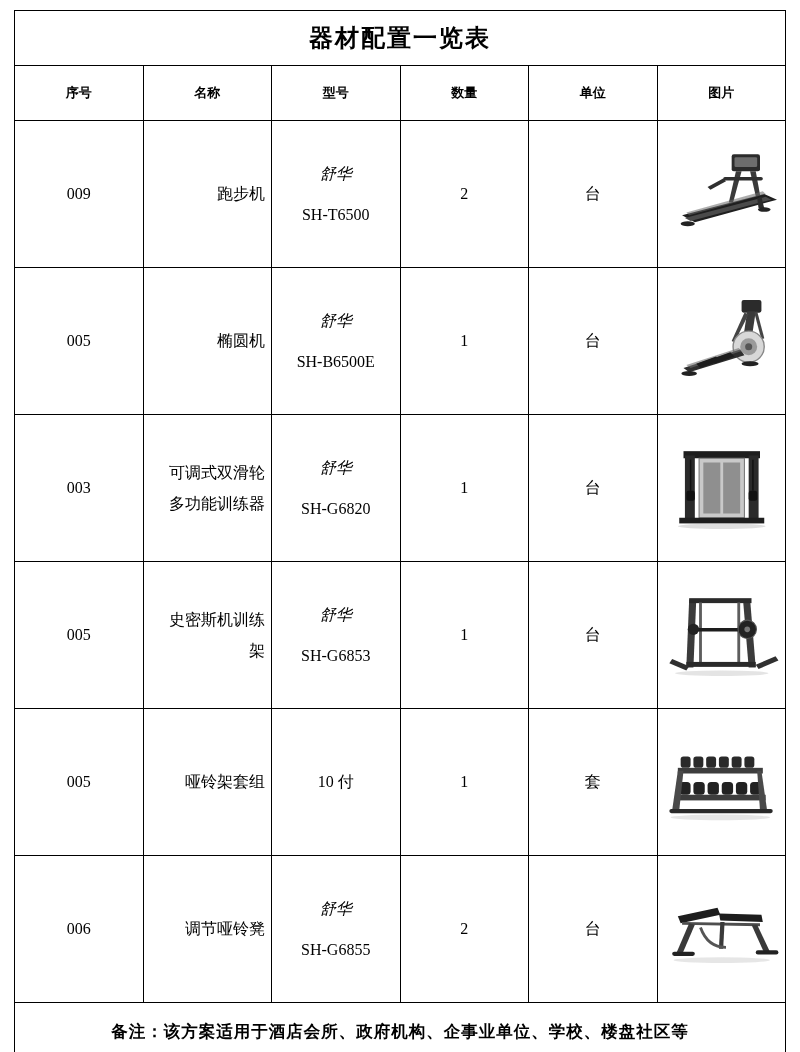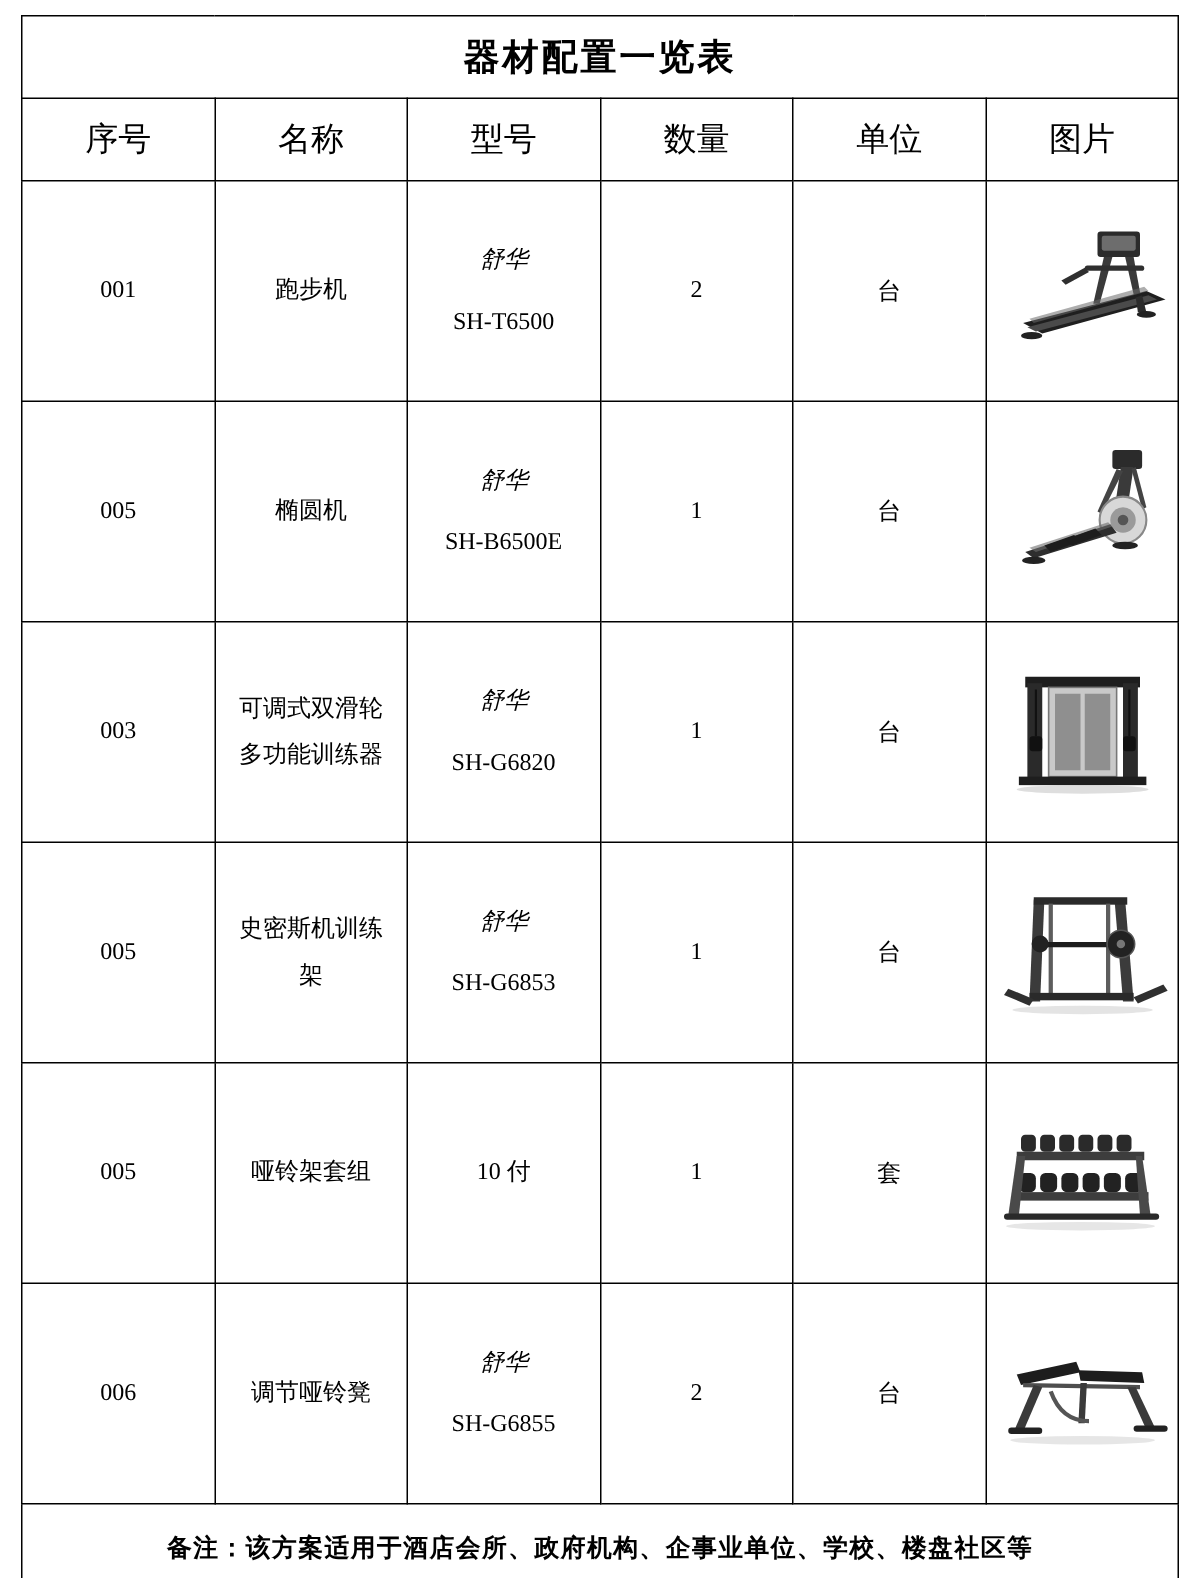--- a/index.html
+++ b/index.html
@@ -34,37 +34,38 @@
     padding: 0;
   }
   .title-cell {
     height: 54px;
     font-size: 24px;
     font-weight: bold;
     letter-spacing: 2px;
   }
   .head-cell {
     height: 54px;
-    font-size: 22px;
-    font-weight: normal;
+    font-size: 13px;
+    font-weight: bold;
   }
   .row-cell {
     height: 146px;
     font-size: 16px;
   }
   .col-seq { width: 86px; }
   .col-name { width: 136px; }
   .col-model { width: 200px; }
   .col-qty { width: 76px; }
   .col-unit { width: 76px; }
   .col-img { width: 198px; }
 
   .name-text {
     line-height: 1.95;
     padding: 0 6px;
+    text-align: right;
   }
   .model-line1 {
     line-height: 1.2;
     padding-bottom: 22px;
     font-style: italic;
   }
   .model-line2 {
     line-height: 1.2;
   }
   .model-single {
@@ -98,21 +99,21 @@
       <tr>
         <td class="head-cell col-seq">序号</td>
         <td class="head-cell col-name">名称</td>
         <td class="head-cell col-model">型号</td>
         <td class="head-cell col-qty">数量</td>
         <td class="head-cell col-unit">单位</td>
         <td class="head-cell col-img">图片</td>
       </tr>
 
       <tr>
-        <td class="row-cell">001</td>
+        <td class="row-cell">009</td>
         <td class="row-cell">
           <div class="name-text">跑步机</div>
         </td>
         <td class="row-cell">
           <div class="model-line1">舒华</div>
           <div class="model-line2">SH-T6500</div>
         </td>
         <td class="row-cell">2</td>
         <td class="row-cell">台</td>
         <td class="row-cell">

